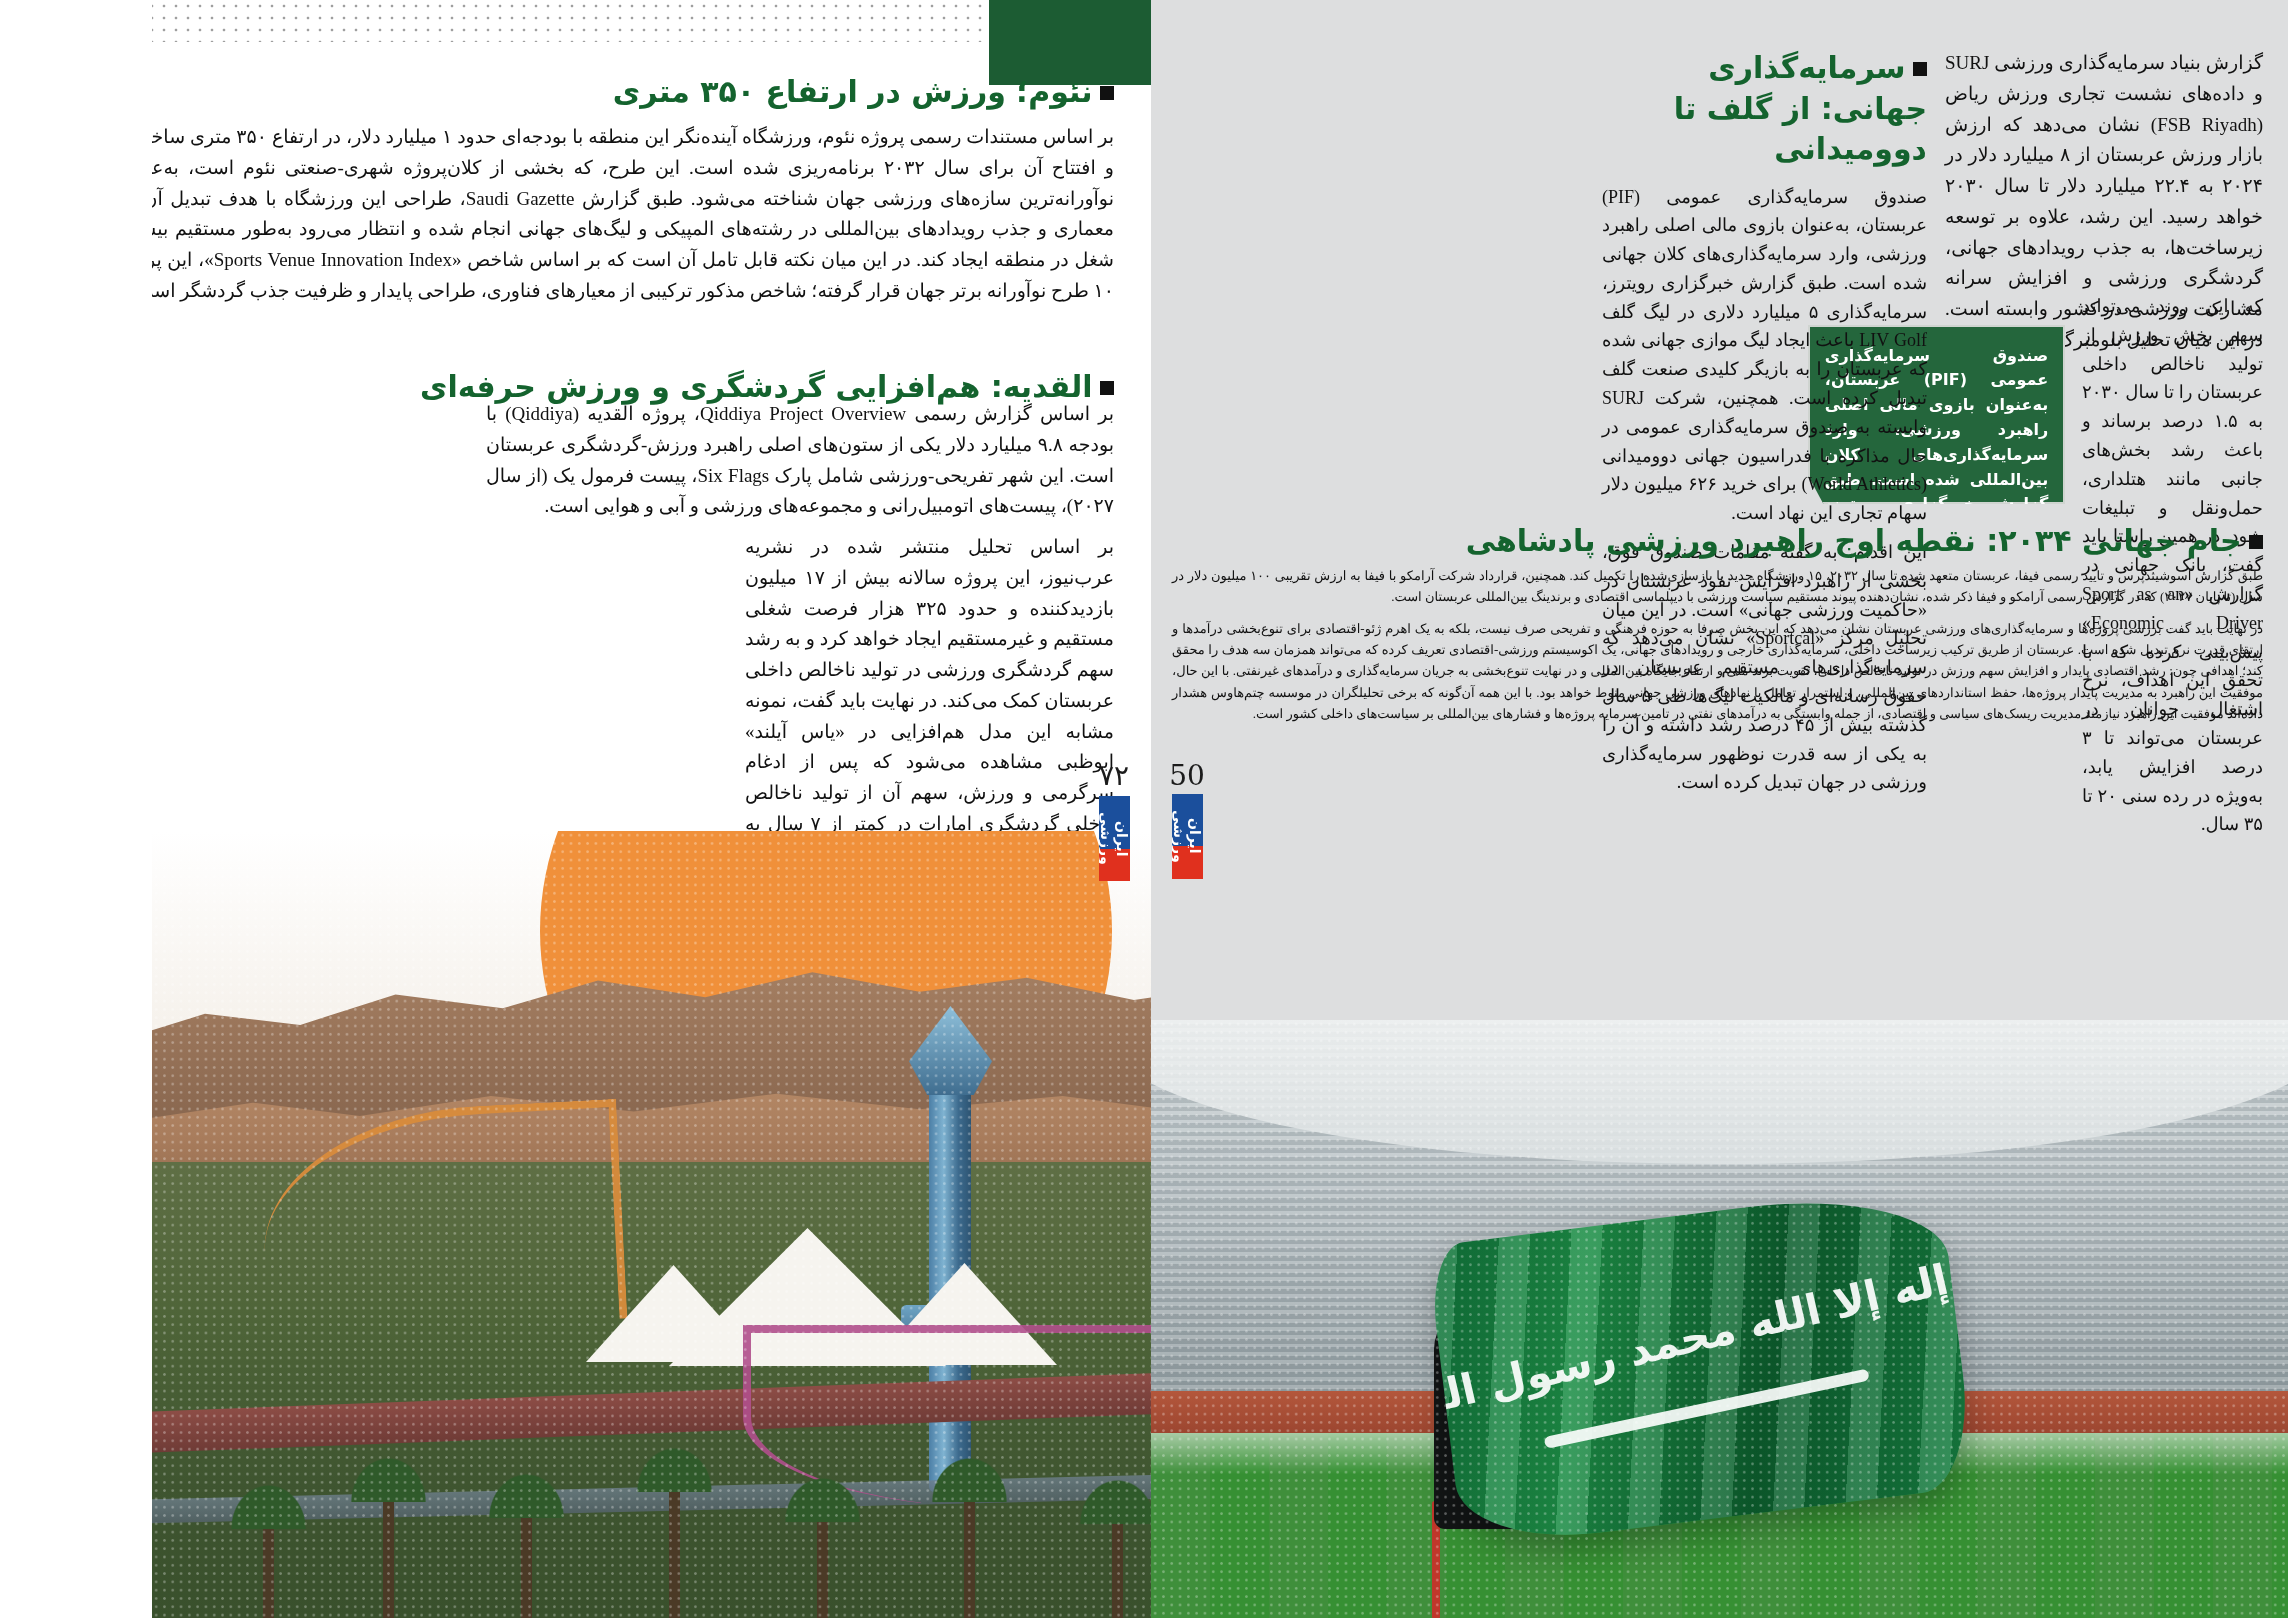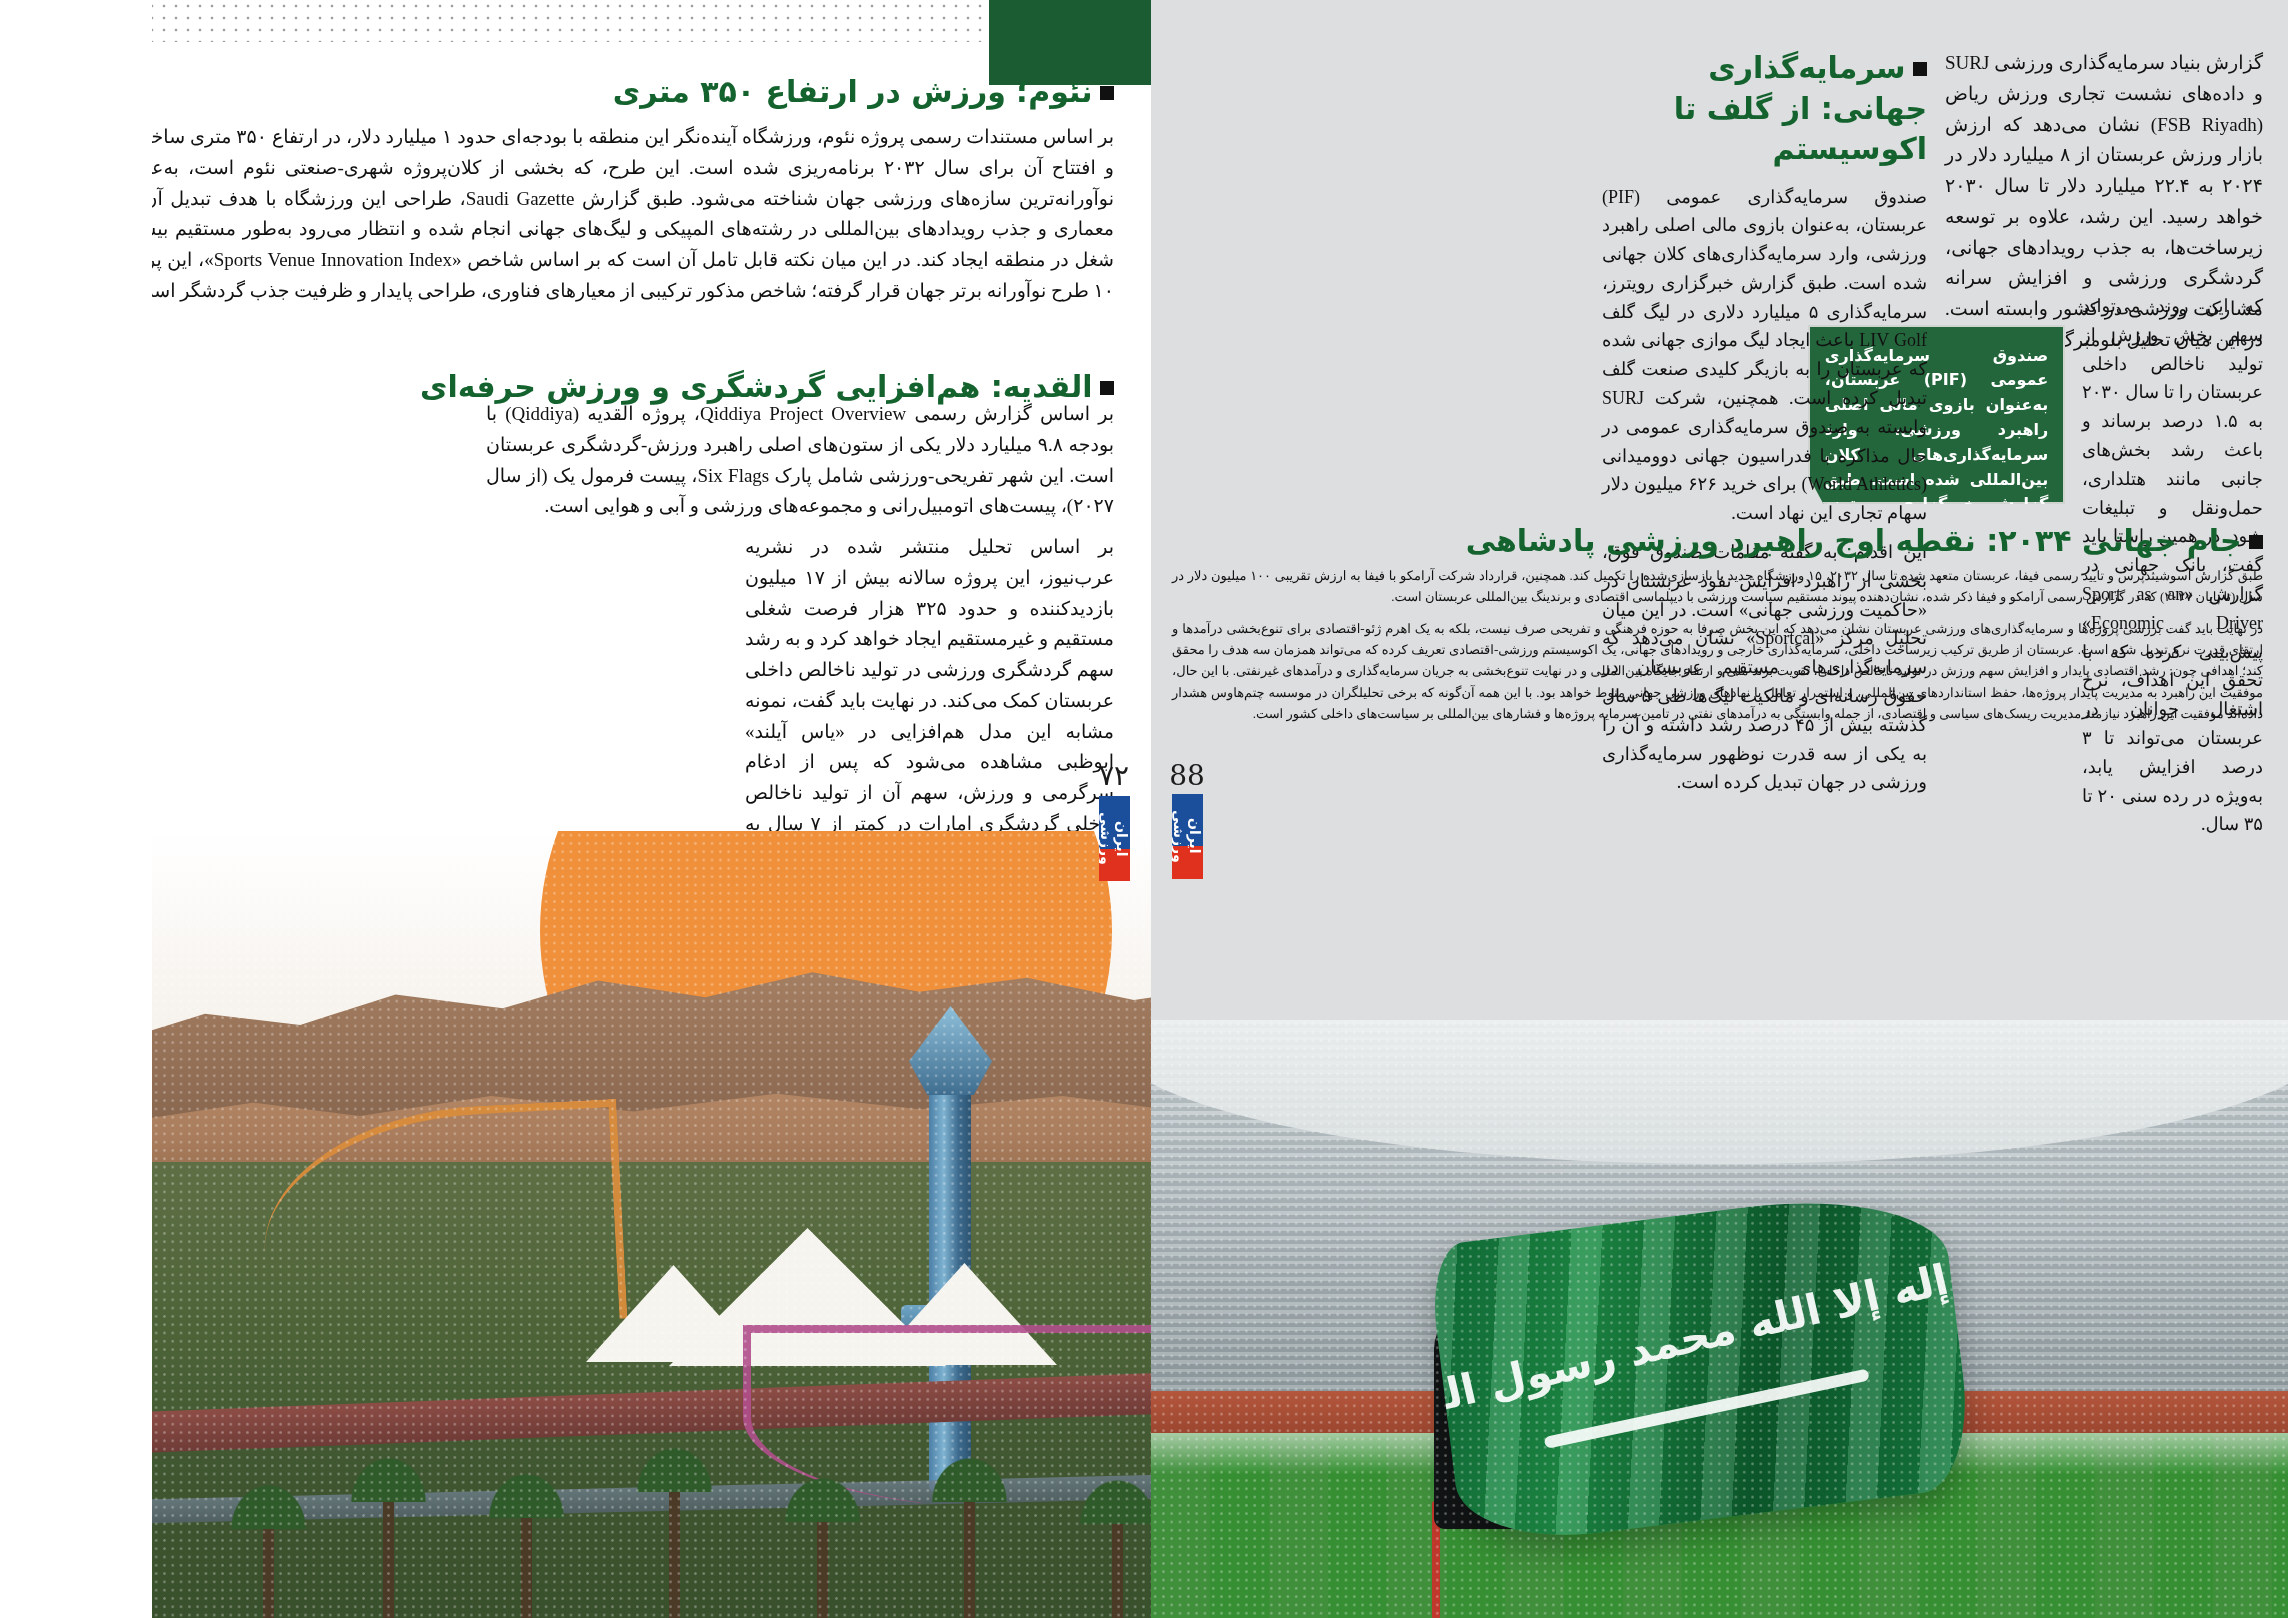--- a/index.html
+++ b/index.html
@@ -326,21 +326,21 @@
     <div class="col col-a-narrow">
       <p class="body-txt sm">که این روند می‌تواند سهم بخش ورزش از تولید ناخالص داخلی عربستان را تا سال ۲۰۳۰ به ۱.۵ درصد برساند و باعث رشد بخش‌های جانبی مانند هتلداری، حمل‌ونقل و تبلیغات شود. در همین راستا باید گفت، بانک جهانی در گزارش «Sport as an Economic Driver» پیش‌بینی کرده که با تحقق این اهداف، نرخ اشتغال جوانان در عربستان می‌تواند تا ۳ درصد افزایش یابد، به‌ویژه در رده سنی ۲۰ تا ۳۵ سال.</p>
     </div>
 
     <div class="quote-box">
       <p class="qtxt">صندوق سرمایه‌گذاری عمومی (PIF) عربستان، به‌عنوان بازوی مالی اصلی راهبرد ورزشی، وارد سرمایه‌گذاری‌های کلان بین‌المللی شده است. طبق گزارش خبرگزاری رویترز، سرمایه‌گذاری ۵ میلیارد دلاری در لیگ گلف LIV Golf باعث ایجاد لیگ موازی جهانی شده که عربستان را به بازیگر کلیدی صنعت گلف تبدیل کرده است.</p>
     </div>
 
     <div class="col col-b">
       <h2 class="kicker wrap">
-        <span class="bullet"></span><span>سرمایه‌گذاری جهانی: از گلف تا اکوسیستم</span>
+        <span class="bullet"></span><span>سرمایه‌گذاری جهانی: از گلف تا دوومیدانی</span>
       </h2>
       <p class="body-txt sm">صندوق سرمایه‌گذاری عمومی (PIF) عربستان، به‌عنوان بازوی مالی اصلی راهبرد ورزشی، وارد سرمایه‌گذاری‌های کلان جهانی شده است. طبق گزارش خبرگزاری رویترز، سرمایه‌گذاری ۵ میلیارد دلاری در لیگ گلف LIV Golf باعث ایجاد لیگ موازی جهانی شده که عربستان را به بازیگر کلیدی صنعت گلف تبدیل کرده است. همچنین، شرکت SURJ وابسته به صندوق سرمایه‌گذاری عمومی در حال مذاکره با فدراسیون جهانی دوومیدانی (World Athletics) برای خرید ۶۲۶ میلیون دلار سهام تجاری این نهاد است.</p>
       <p class="body-txt sm">این اقدام، به گفته مقامات صندوق فوق، بخشی از راهبرد افزایش نفوذ عربستان در «حاکمیت ورزشی جهانی» است. در این میان تحلیل مرکز «Sportcal» نشان می‌دهد که سرمایه‌گذاری‌های مستقیم عربستان در حقوق رسانه‌ای و مالکیت لیگ‌ها طی ۵ سال گذشته بیش از ۴۵ درصد رشد داشته و آن را به یکی از سه قدرت نوظهور سرمایه‌گذاری ورزشی در جهان تبدیل کرده است.</p>
     </div>
 
     <div class="headline-2">
       <h2 class="kicker">
         <span class="bullet"></span><span>جام جهانی ۲۰۳۴: نقطه اوج راهبرد ورزشی پادشاهی</span>
       </h2>
     </div>
@@ -363,21 +363,21 @@
       </div>
       <div class="ph-flag">
         <div class="fold"></div>
         <div class="shahada">لا إله إلا الله محمد رسول الله</div>
         <div class="sword"></div>
       </div>
       <div class="halftone"></div>
     </div>
 
     <div class="pgnum-left">
-      <span class="num">88</span>
+      <span class="num">50</span>
       <div class="logo-badge">
         <div class="blue"></div>
         <div class="red"></div>
         <div class="mark">ایران ورزشی</div>
       </div>
     </div>
   </div>
 
   <div class="page-right">
 

